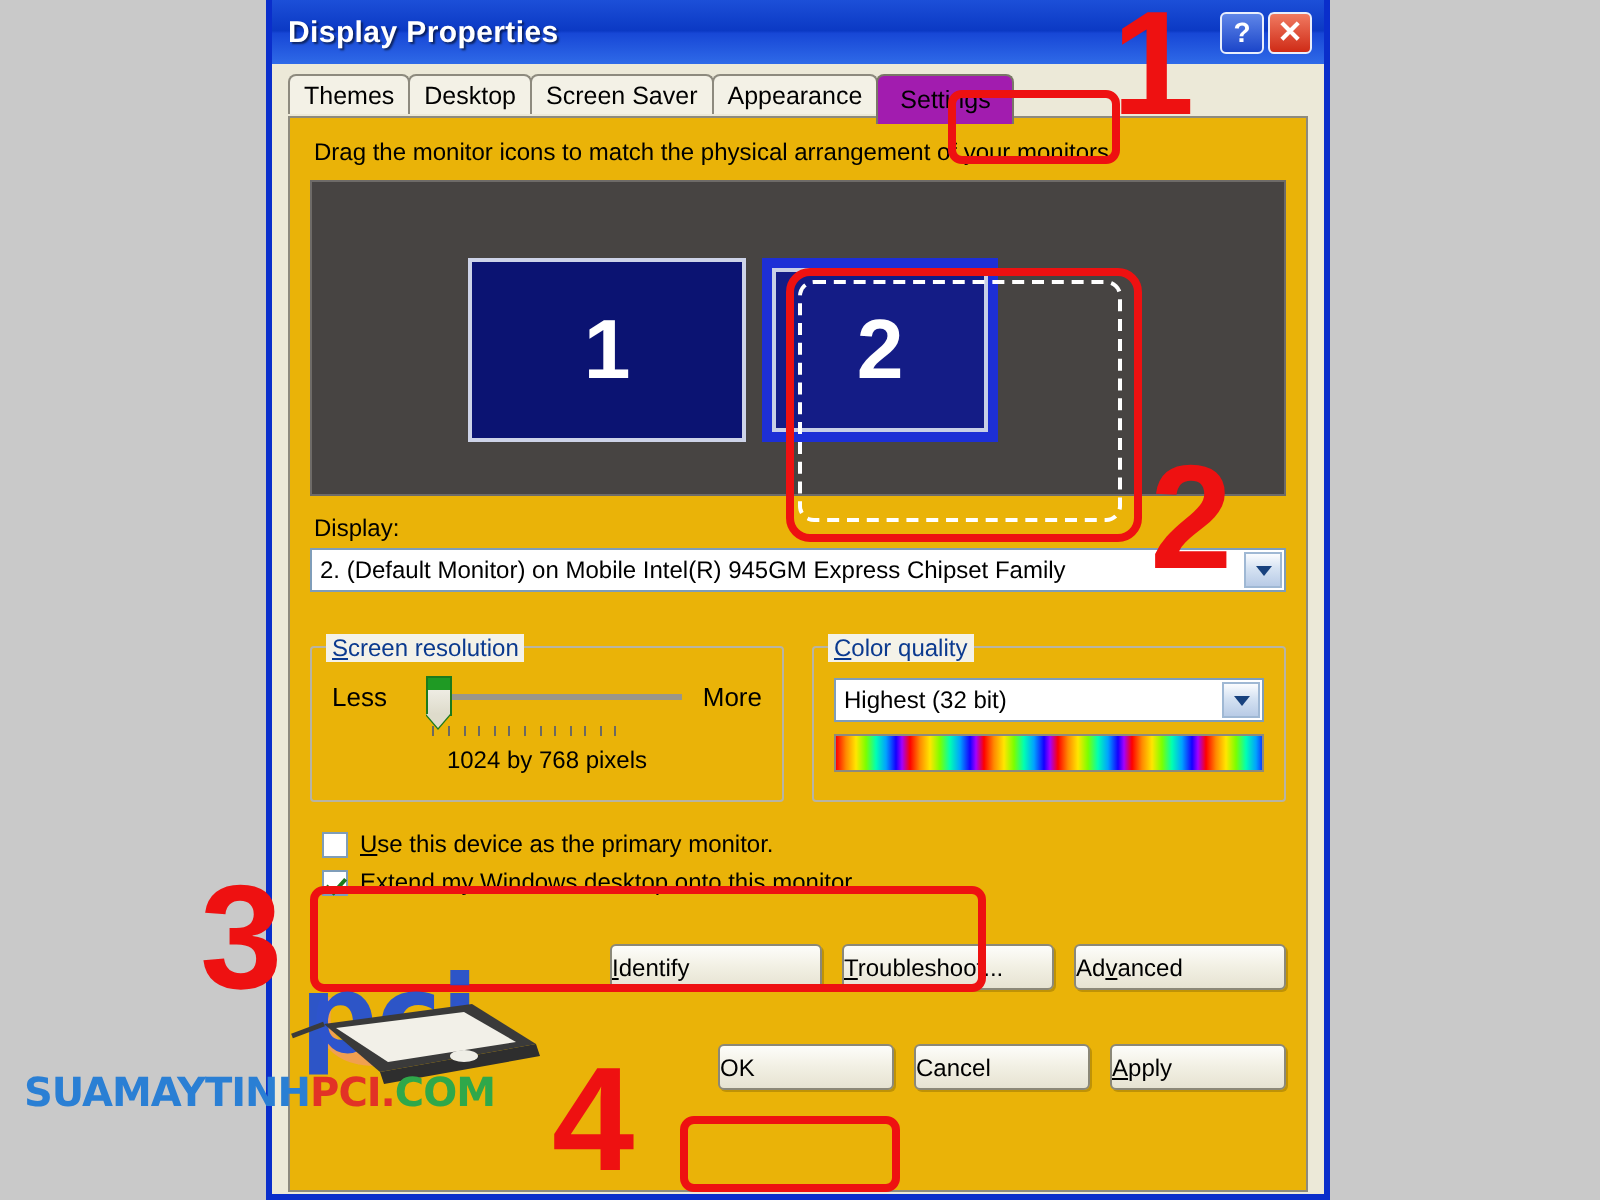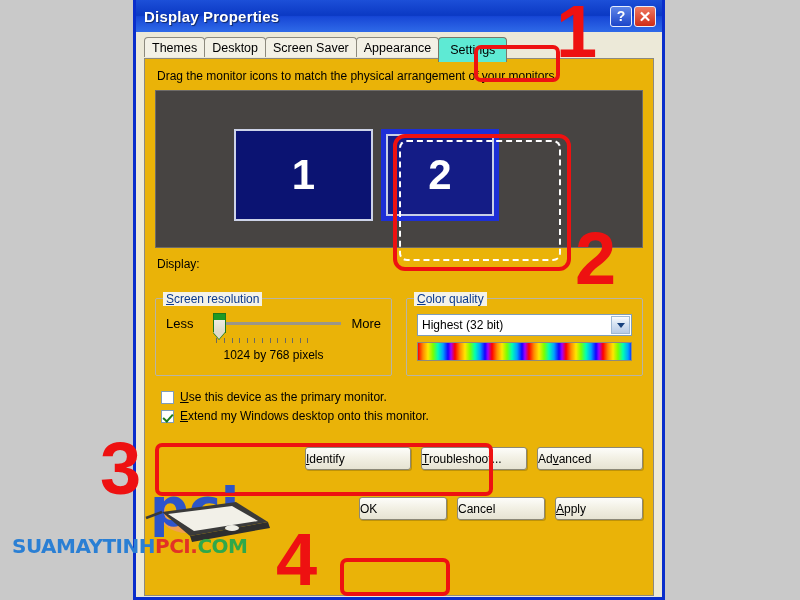--- a/index.html
+++ b/index.html
@@ -67,21 +67,21 @@
     border-bottom: none;
     border-radius: 4px 4px 0 0;
     font-size: 12.5px;
     color: #000;
     display: flex; align-items: center;
     margin-right: -1px;
     box-sizing: border-box;
     white-space: nowrap;
   }
   .tab.active {
-    background: #5eead4;
+    background: #a21caf;
     height: 23px;
     border-color: #7a7768;
     position: relative;
     z-index: 4;
     padding: 12px 11px;
   }
   .panel {
     position: relative;
     margin: 0 8px;
     border: 1px solid #8d8a7e;
@@ -344,20 +344,26 @@
       <div class="preview">
         <div class="mon" id="mon1">
           <div class="screen">1</div>
         </div>
         <div class="mon" id="mon2">
           <div class="screen">2</div>
         </div>
       </div>
 
       <div class="field-label">Display:</div>
+      <div class="combo">
+        <span>2. (Default Monitor) on Mobile Intel(R) 945GM Express Chipset Family</span>
+        <span class="arrow">
+            <i class="chev"></i>
+          </span>
+      </div>
 
       <div class="groups">
 
         <div class="group">
           <div class="legend">
             <u>S</u><span>creen resolution</span>
           </div>
           <div class="slider-row">
             <span>Less</span>
             <span class="slider-track-wrap">

